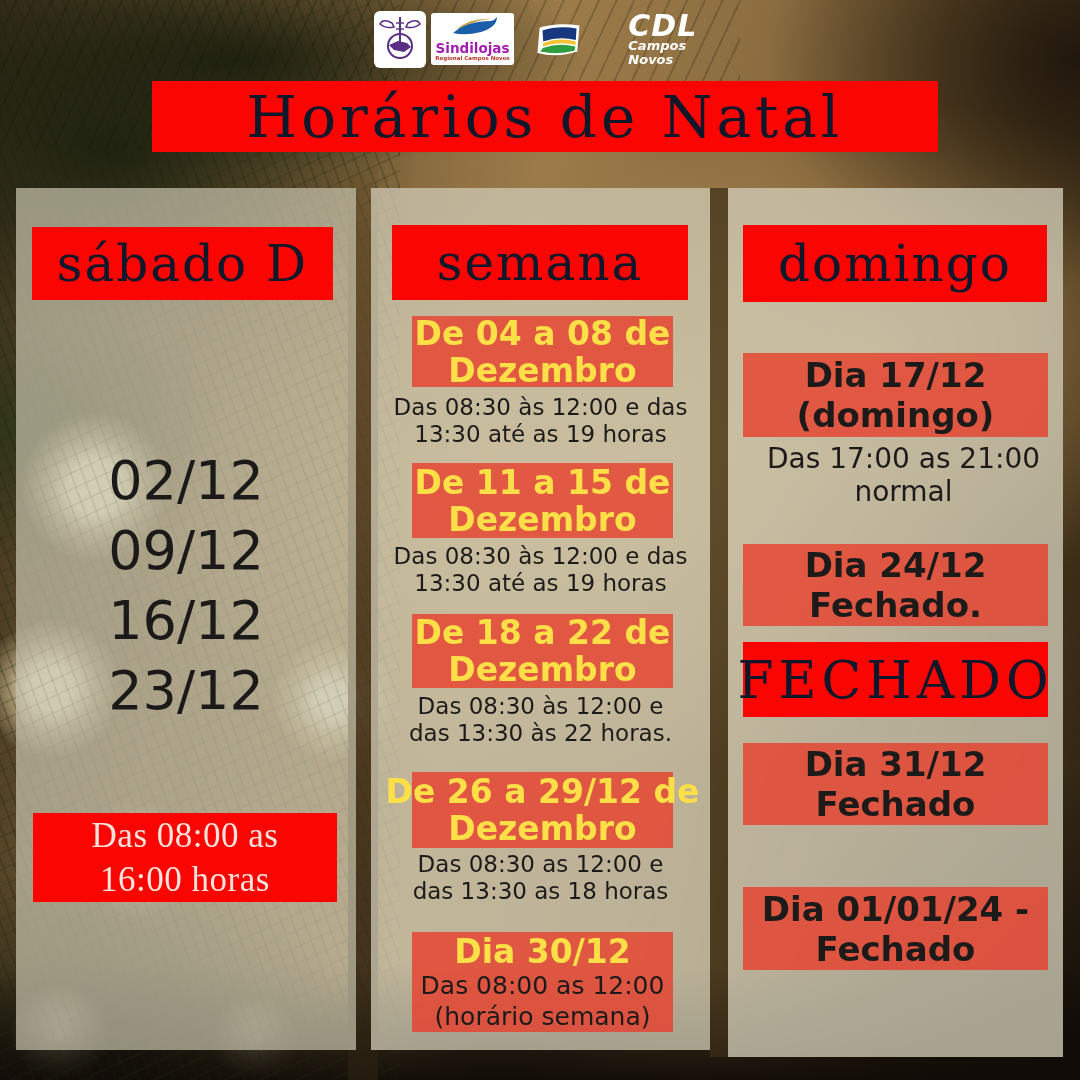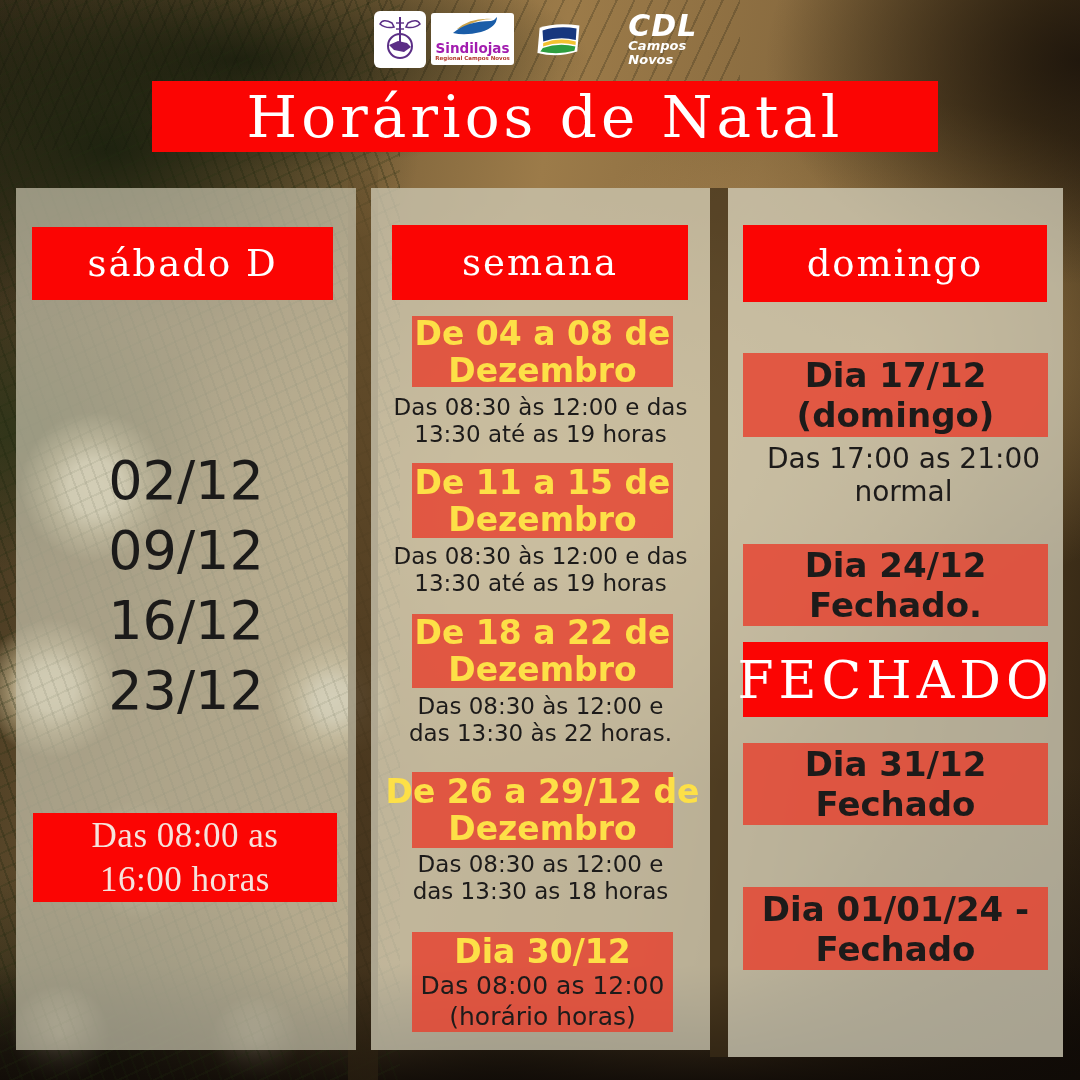--- a/index.html
+++ b/index.html
@@ -47,34 +47,34 @@
   .logo-sind { position:absolute; left:431px; top:13px; width:83px; height:52px;
     background:#fff; border-radius:3px; text-align:center; padding-top:2px; }
   .sind-name { font-size:13.5px; font-weight:600; color:#a21caf; line-height:14px; }
   .sind-sub  { font-size:5.5px; font-weight:700; color:#B3392B; line-height:7px; }
   .logo-cdl { position:absolute; left:536px; top:14px; width:170px; height:52px; display:flex; align-items:center;gap:40px; }
   .cdl-text { margin-left:6px; color:#fff; font-style:italic; }
   .cdl-name { font-size:30px; font-weight:800; line-height:26px; letter-spacing:1px; }
   .cdl-sub  { font-size:13px; font-weight:700; line-height:14px; }
 
   
-  .redband { position:absolute; background:#FB0503; color:#ffffff;
+  .redband { position:absolute; background:#FB0503; color:#0f172a;
     font-family:"DejaVu Serif","Liberation Serif",serif; font-weight:400;
     display:flex; align-items:center; justify-content:center; text-align:center; }
 
   .title-banner { left:152px; top:81px; width:786px; height:71px;
     font-size:58px; letter-spacing:4px; z-index:5; }
 
   
   .panel { position:absolute; z-index:3; }
   .panel-sat  { left:16px;  top:188px; width:340px; height:862px; background:rgba(197,192,171,.72); }
   .panel-week { left:371px; top:188px; width:339px; height:862px; background:rgba(204,199,177,.78); }
   .panel-sun  { left:728px; top:188px; width:335px; height:869px; background:rgba(206,201,180,.80); }
 
-  .col-header { font-size:37px; letter-spacing:2px; }
+  .col-header { font-size:50px; letter-spacing:2px; }
   .sat-header  { left:16px; top:39px; width:301px; height:73px; }
   .week-header { left:21px; top:37px; width:296px; height:75px; }
   .sun-header  { left:15px; top:37px; width:304px; height:77px; }
 
   .sat-dates { position:absolute; left:0; top:258px; width:100%; text-align:center;
     font-size:54px; line-height:70px; font-weight:500; color:#1b1a19; }
   .sat-hours { left:17px; top:625px; width:304px; height:89px;
     font-family:Liberation Serif, serif; font-weight:500;
     font-size:35px; line-height:44px; letter-spacing:.5px; color:#F6E3DC; flex-direction:column; }
 
@@ -207,21 +207,21 @@
       <div class="btitle">Dezembro</div>
     </div>
     <div class="hours w-h4">
       <div>Das 08:30 as 12:00 e</div>
       <div>das 13:30 as 18 horas</div>
     </div>
 
     <div class="salmon w-box w-b5">
       <div class="btitle">Dia 30/12</div>
       <div class="sub">Das 08:00 as 12:00</div>
-      <div class="sub">(horário horas)</div>
+      <div class="sub">(horário semana)</div>
     </div>
   </section>
 
   <section class="panel panel-sun">
     <div class="redband col-header sun-header">
       <span>domingo</span>
     </div>
 
     <div class="salmon s-box s-b1">
       <div class="s-title">Dia 17/12</div>

